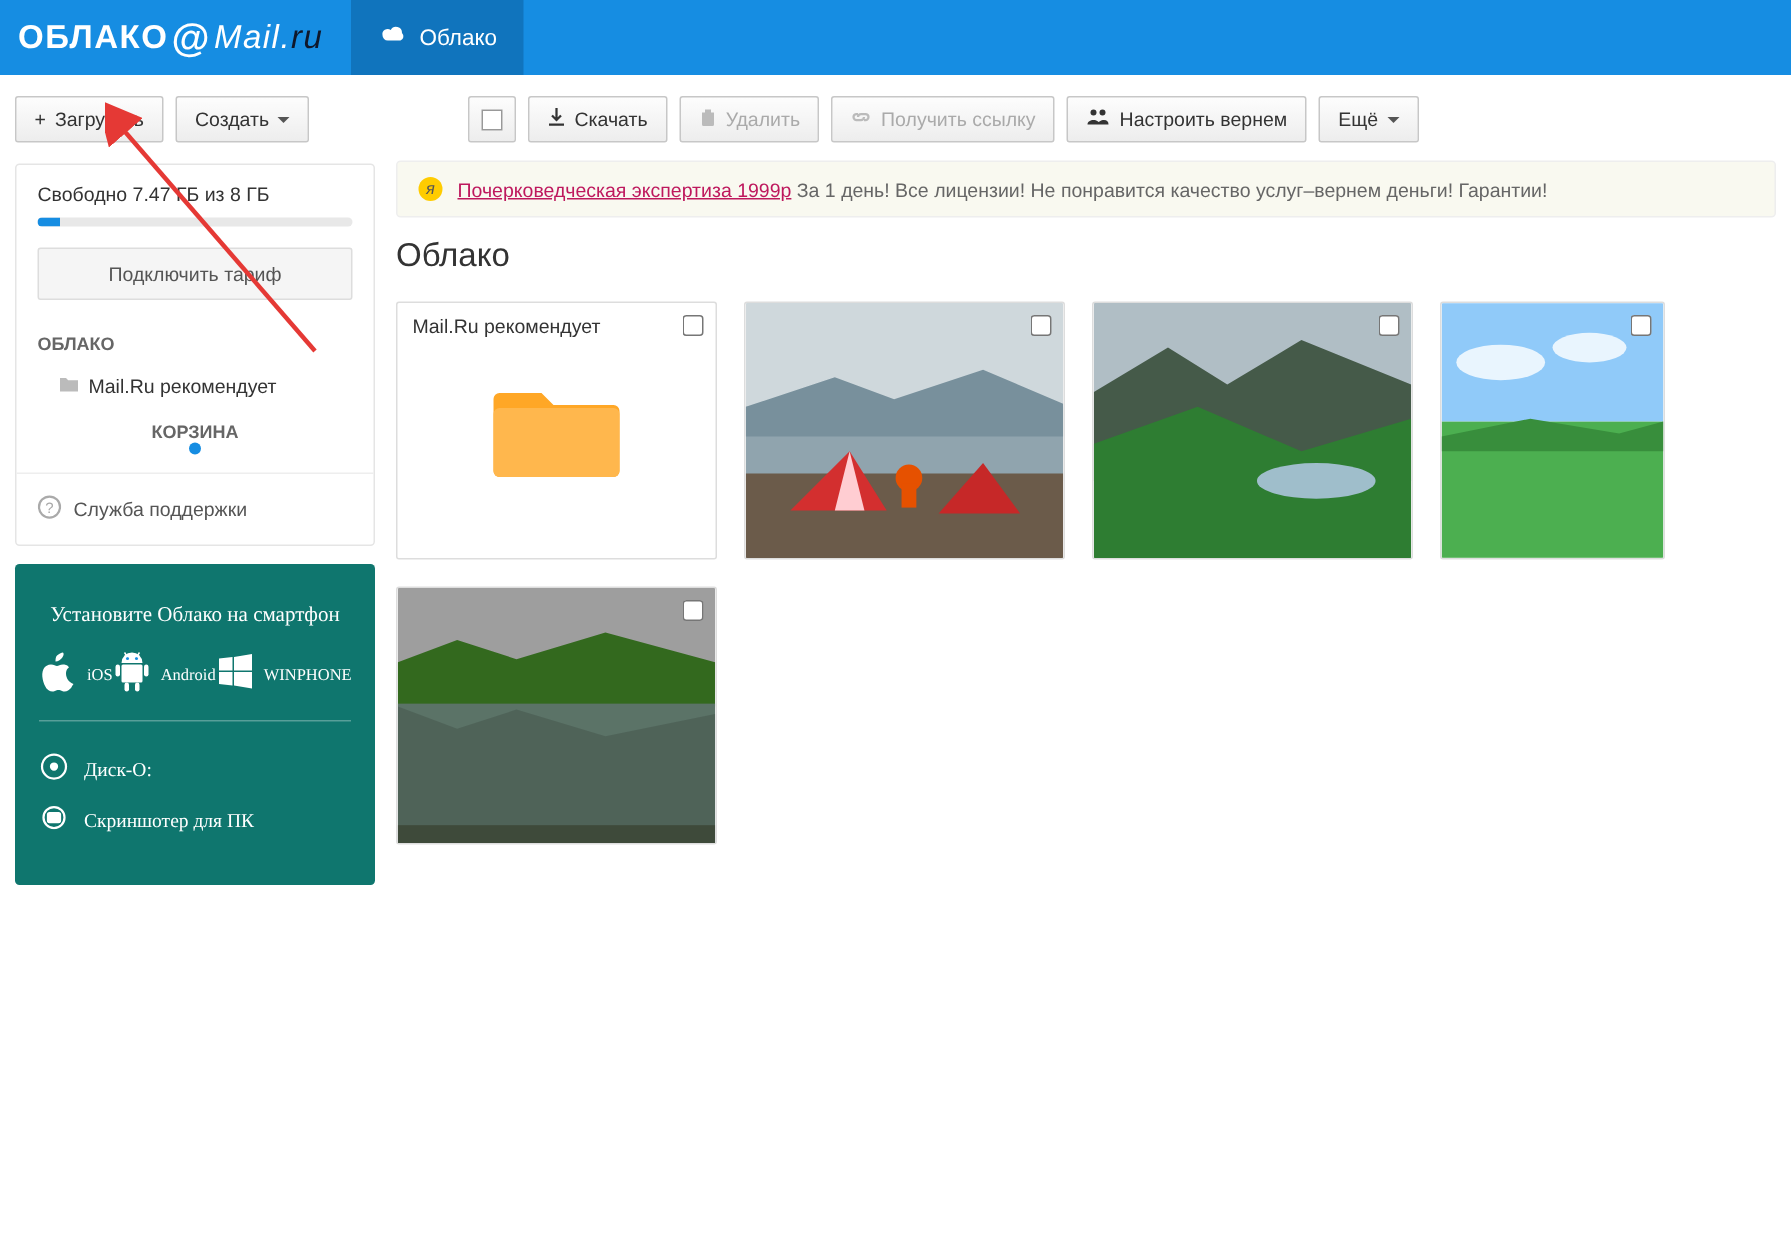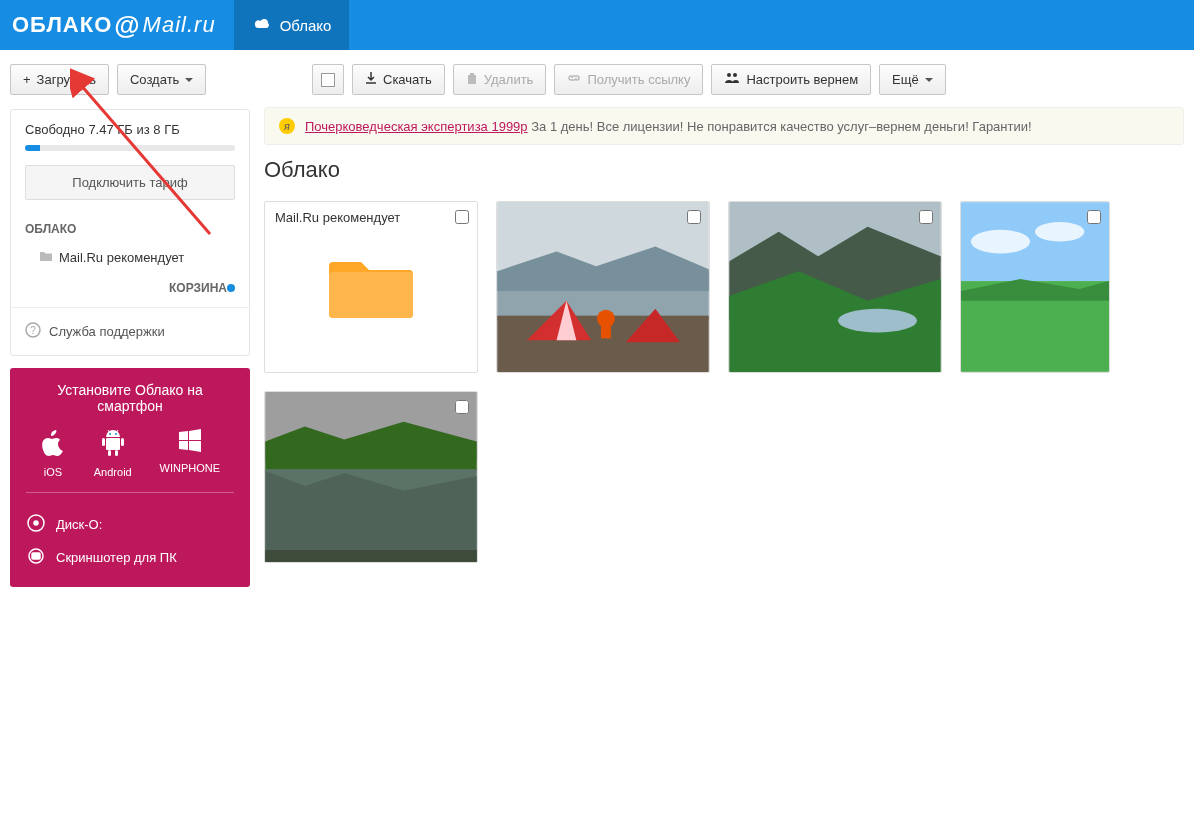--- a/index.html
+++ b/index.html
@@ -3,21 +3,21 @@
 <meta charset="utf-8">
 <style>
 * { box-sizing: border-box; margin: 0; padding: 0; }
 body { font-family: Arial, Helvetica, sans-serif; font-size: 13px; background: #fff; color: #333; width: 1194px; }
 
 
 .header { background: #168de2; height: 50px; display: flex; align-items: center; }
 .logo { color: #fff; font-size: 22px; font-weight: bold; letter-spacing: 1px; padding: 0 18px 0 12px; display: flex; align-items: center; }
 .logo-at { font-size: 26px; margin: 0 2px; }
 .logo-mail { font-style: italic; font-weight: normal; }
-.logo-ru { color: #ffffff; font-weight: normal; font-style: italic; }
+.logo-ru { color: #0f172a; font-weight: normal; font-style: italic; }
 .nav-tabs { display: flex; height: 100%; }
 .nav-tab { display: flex; align-items: center; gap: 8px; padding: 0 18px; color: #fff; font-size: 15px; height: 100%; cursor: pointer; }
 .nav-tab.active { background: #1074bd; }
 .nav-tab svg { fill: #fff; }
 
 
 .container { display: flex; }
 .sidebar { width: 260px; padding: 14px 10px; }
 .main { flex: 1; padding: 14px 10px 14px 4px; }
 
@@ -33,30 +33,30 @@
 .storage-info { padding: 12px 14px; }
 .storage-text { font-size: 13px; color: #333; margin-bottom: 8px; }
 .progress { height: 6px; background: #e8e8e8; border-radius: 3px; overflow: hidden; margin-bottom: 14px; }
 .progress-fill { height: 100%; background: #168de2; width: 7%; }
 .btn-wide { width: 100%; justify-content: center; background: #f5f5f5; border: 1px solid #ddd; padding: 9px; font-size: 13px; color: #555; }
 
 .nav-list { padding: 10px 14px 8px; }
 .nav-heading { font-size: 12px; color: #666; font-weight: bold; margin-bottom: 8px; }
 .nav-item { display: flex; align-items: center; gap: 6px; padding: 6px 0 6px 14px; font-size: 13px; color: #333; cursor: pointer; }
 .nav-item svg { fill: #bbb; }
-.nav-heading-row { display: flex; justify-content: flex-end; align-items: center; padding: 10px 0 4px; }
+.nav-heading-row { display: flex; justify-content: flex-end; align-items: center; padding: 10px 0 4px; flex-direction: column; }
 .blue-dot { width: 8px; height: 8px; background: #168de2; border-radius: 50%; }
 
 .support-row { padding: 14px; display: flex; align-items: center; gap: 8px; font-size: 13px; color: #555; border-top: 1px solid #eee; cursor: pointer; }
 
 
-.promo { background: #be185d; color: #fff; border-radius: 3px; padding: 14px 16px; }
+.promo { background: #0f766e; color: #fff; border-radius: 3px; padding: 27px 16px; font-family: Liberation Serif, serif; }
 .promo-title { font-size: 14px; text-align: center; margin-bottom: 14px; }
 .promo-platforms { display: flex; justify-content: space-around; text-align: center; padding-bottom: 14px; border-bottom: 1px solid rgba(255,255,255,0.3); margin-bottom: 14px; }
-.promo-platforms .plat { display: flex; flex-direction: column; align-items: center; gap: 6px; cursor: pointer; font-size: 11px; }
+.promo-platforms .plat { display: flex; flex-direction: row; align-items: center; gap: 6px; cursor: pointer; font-size: 11px; }
 .promo-link { display: flex; align-items: center; gap: 10px; padding: 6px 0; font-size: 13px; cursor: pointer; }
 
 
 .toolbar { display: flex; gap: 8px; margin-bottom: 12px; padding-left: 48px; }
 .checkbox-box { width: 14px; height: 14px; border: 1px solid #999; background: #fff; display: inline-block; }
 
 
 .ad { background: #f9f9f0; border: 1px solid #eee; border-radius: 3px; padding: 10px 14px; display: flex; align-items: center; gap: 10px; font-size: 13px; color: #666; margin-bottom: 12px; }
 .ad-link { color: #be185d; text-decoration: underline; font-weight: normal; }
 .ad-icon { width: 16px; height: 16px; background: #ffcc00; border-radius: 50%; display: inline-flex; align-items: center; justify-content: center; font-style: italic; color: #555; font-size: 11px; }

